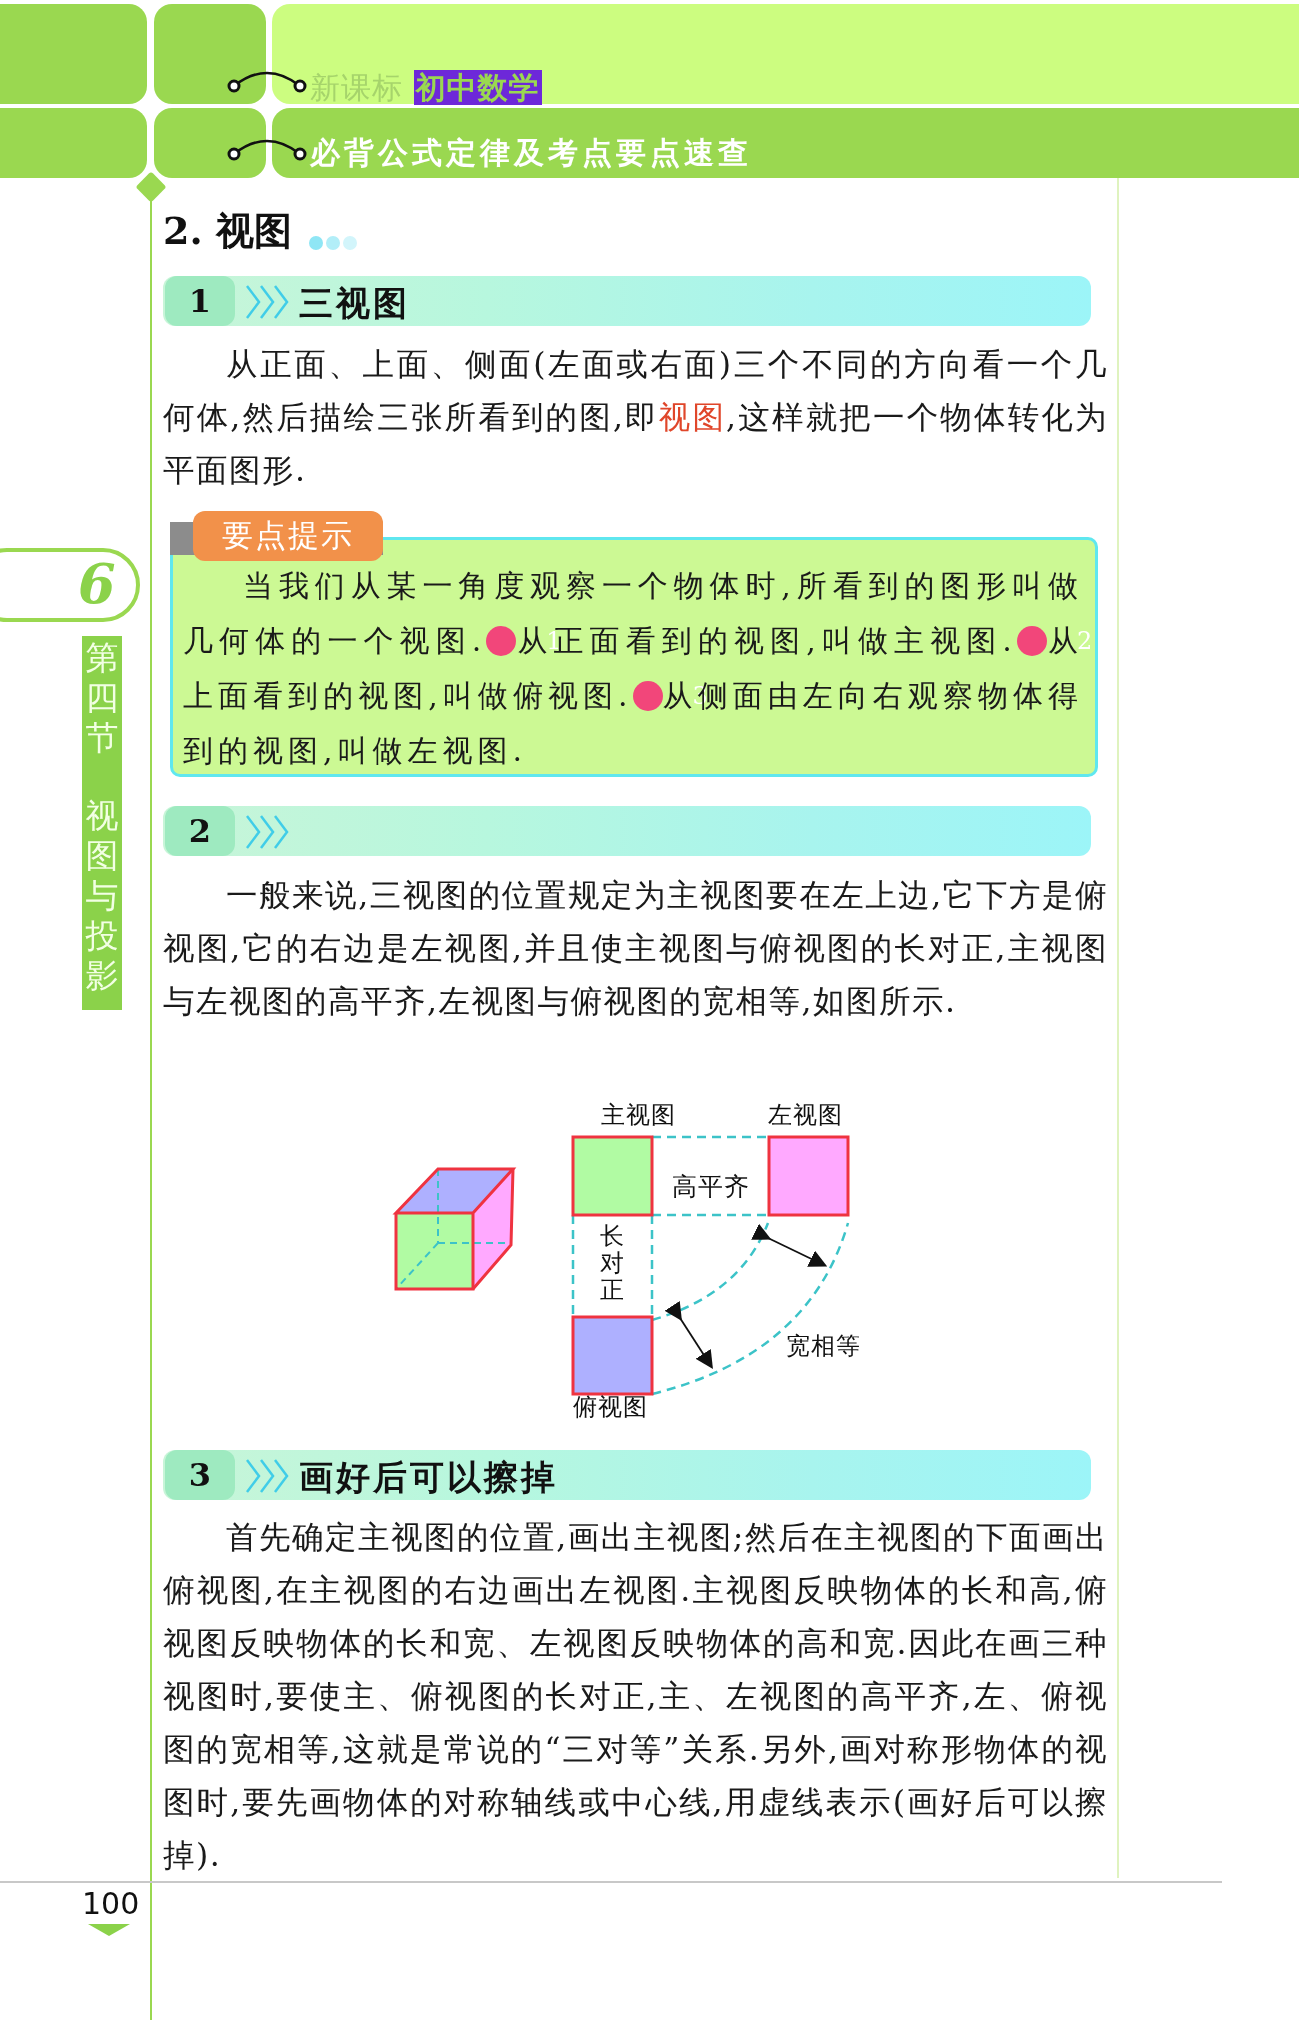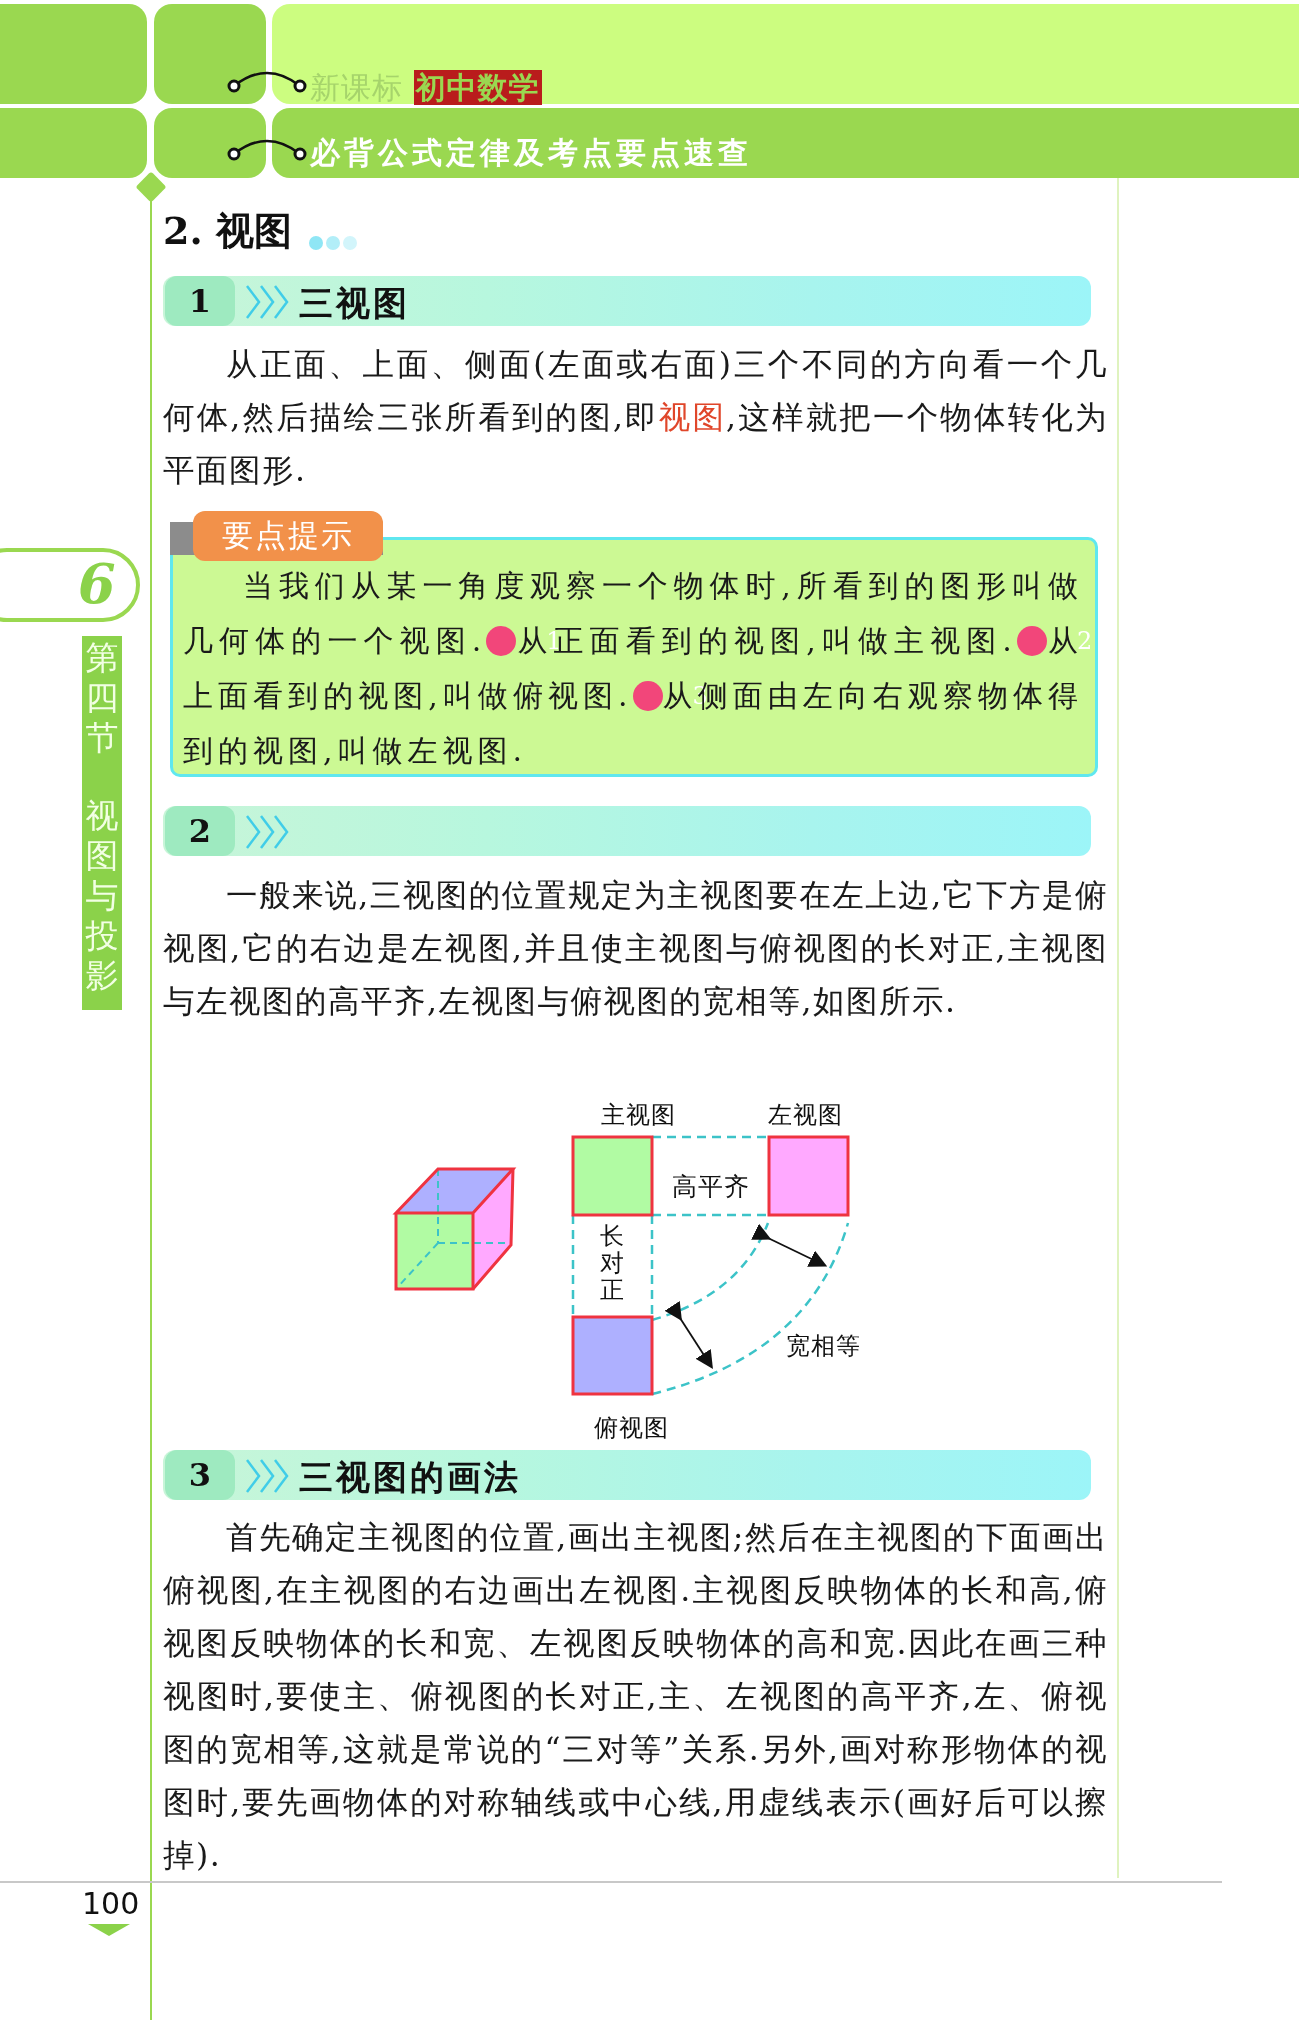--- a/index.html
+++ b/index.html
@@ -4,21 +4,21 @@
 <style>
   * { box-sizing: border-box; margin: 0; padding: 0; }
   html, body { width: 1299px; height: 2020px; background: #ffffff; overflow: hidden; }
   body { position: relative; font-family: "DejaVu Serif", "Liberation Serif", serif; color: #1a1a1a; }
 
   
   .hdr-block { position: absolute; border-radius: 18px; }
   .hdr-dark { background: #9ad850; }
   .hdr-light { background: #ccfd80; }
   .hdr-row1-text { position: absolute; left: 310px; top: 68px; font-family: "DejaVu Sans", sans-serif; font-size: 30px; color: #a6d46b; letter-spacing: 1px; white-space: nowrap; }
-  .hdr-row1-text .hl { background: #b91c1c; color: #9ad850; padding: 0 2px; font-weight: bold; }
+  .hdr-row1-text .hl { background: #6d28d9; color: #9ad850; padding: 0 2px; font-weight: bold; }
   .hdr-row2-text { position: absolute; left: 310px; top: 133px; font-family: "DejaVu Sans", sans-serif; font-weight: bold; font-size: 30px; color: #ffffff; letter-spacing: 4px; white-space: nowrap; }
   .hook { position: absolute; width: 90px; height: 30px; }
   .diamond { position: absolute; left: 140px; top: 176px; width: 22px; height: 22px; background: #9ad850; transform: rotate(45deg); border-radius: 3px; }
 
   
   .vline-left { position: absolute; left: 150px; top: 178px; width: 2px; height: 1842px; background: #9ad850; }
   .vline-right { position: absolute; left: 1117px; top: 178px; width: 2px; height: 1700px; background: #dff3bf; }
   .hline-bottom { position: absolute; left: 0; top: 1881px; width: 1222px; height: 2px; background: #c8c8c8; }
 
   
@@ -174,28 +174,28 @@
   </svg>
   <div class="lbl" style="left:193px; top:14px;margin-left:28px;">主视图</div>
   <div class="lbl" style="left:388px; top:14px;">左视图</div>
   <div class="lbl" style="left:292px; top:85px; font-size:25px;">高平齐</div>
   <div class="lbl" style="left:220px; top:138px; line-height:27px;">
     <div>长</div>
     <div>对</div>
     <div>正</div>
   </div>
   <div class="lbl" style="left:406px; top:245px;text-align:right;">宽相等</div>
-  <div class="lbl" style="left:193px; top:327px;margin-left:21px;">俯视图</div>
+  <div class="lbl" style="left:193px; top:306px;">俯视图</div>
 </div>
 
 <div class="bar" style="top:1450px;">
   <div class="num-pill">3</div>
   <svg class="chev" viewBox="0 0 52 36">
     <path d="M4 2 L16 18 L4 34 M18 2 L30 18 L18 34 M32 2 L44 18 L32 34" fill="none" stroke="#40cde8" stroke-width="2.5"></path>
   </svg>
-  <div class="bar-title">三视图的画法</div>
+  <div class="bar-title">画好后可以擦掉</div>
 </div>
 <div class="para" style="top:1511px;">
   <p>首先确定主视图的位置,画出主视图;然后在主视图的下面画出俯视图,在主视图的右边画出左视图.主视图反映物体的长和高,俯视图反映物体的长和宽、左视图反映物体的高和宽.因此在画三种视图时,要使主、俯视图的长对正,主、左视图的高平齐,左、俯视图的宽相等,这就是常说的“三对等”关系.另外,画对称形物体的视图时,要先画物体的对称轴线或中心线,用虚线表示(画好后可以擦掉).</p>
 </div>
 
 <div class="page-num">100</div>
 <div class="page-tri"></div>
 
 </body></html>

